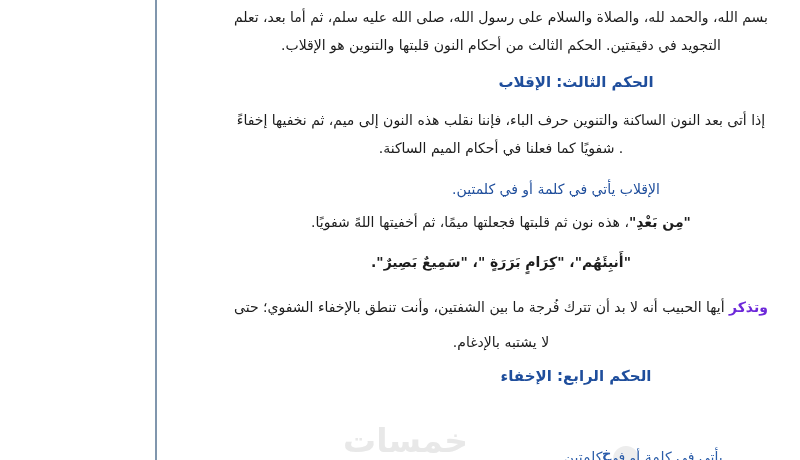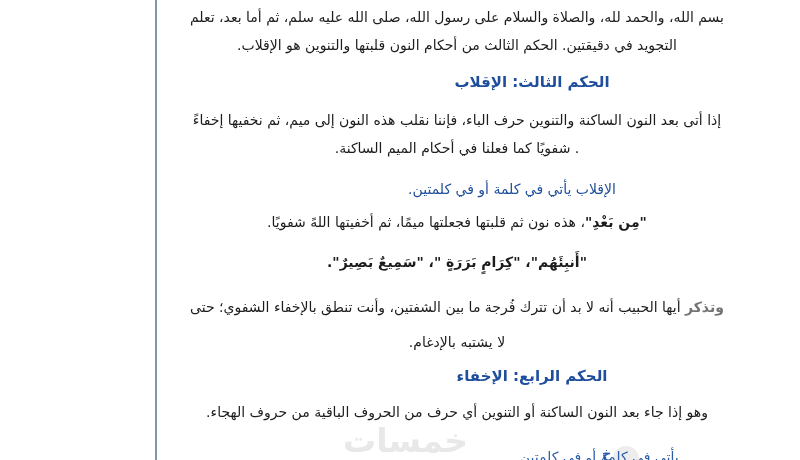--- a/index.html
+++ b/index.html
@@ -23,25 +23,26 @@
     width:600px;height:460px;
     direction:rtl;
     z-index:2;
   }
   .ln{
     position:absolute;left:0;width:100%;
     text-align:center;
     font-size:14px;line-height:20px;
     color:#1c1c1c;
     white-space:nowrap;
+    padding-left:44px;
   }
   .heading{color:#1f4e9c;font-weight:bold;font-size:15px;}
   .bluesub{color:#1f4e9c;}
   .bold{font-weight:bold;}
-  .lead-blue{color:#737373;font-weight:bold;}
+  .lead-blue{color:#6d28d9;font-weight:bold;}
   .partial-blue{color:#2a5ca8;}
   .shift-r75{transform:translateX(75px);}
   .shift-r55{transform:translateX(55px);}
   .shift-r140{transform:translateX(140px);}
   .t1{top:7px;}  .t2{top:35px;}  .t3{top:72px;}  .t4{top:110px;}
   .t5{top:138px;} .t6{top:179px;} .t7{top:212px;} .t8{top:252px;}
   .t9{top:297px;} .t10{top:332px;} .t11{top:366px;} .t12{top:402px;}
   .t13{top:447px;}
   
   .watermark{
@@ -92,18 +93,17 @@
     <div class="ln t8 bold">"أَنبِئَهُم"، "كِرَامٍ بَرَرَةٍ "، "سَمِيعٌ بَصِيرٌ".</div>
 
     <div class="ln t9">
       <span class="lead-blue">وتذكر</span><span> أيها الحبيب أنه لا بد أن تترك فُرجة ما بين الشفتين، وأنت تنطق بالإخفاء الشفوي؛ حتى</span>
     </div>
 
     <div class="ln t10">لا يشتبه بالإدغام.</div>
 
     <div class="ln t11 heading shift-r75">الحكم الرابع: الإخفاء</div>
 
-    <div class="ln t12">وهو إذا جاء بعد النون الساكنة أو التنوين أي حرف من الحروف الباقية من حروف الهجاء.</div>
 
     <div class="ln t13 partial-blue shift-r140">يأتي في كلمة أو في كلمتين.</div>
 
   </div>
 </div>
 
 </body></html>

